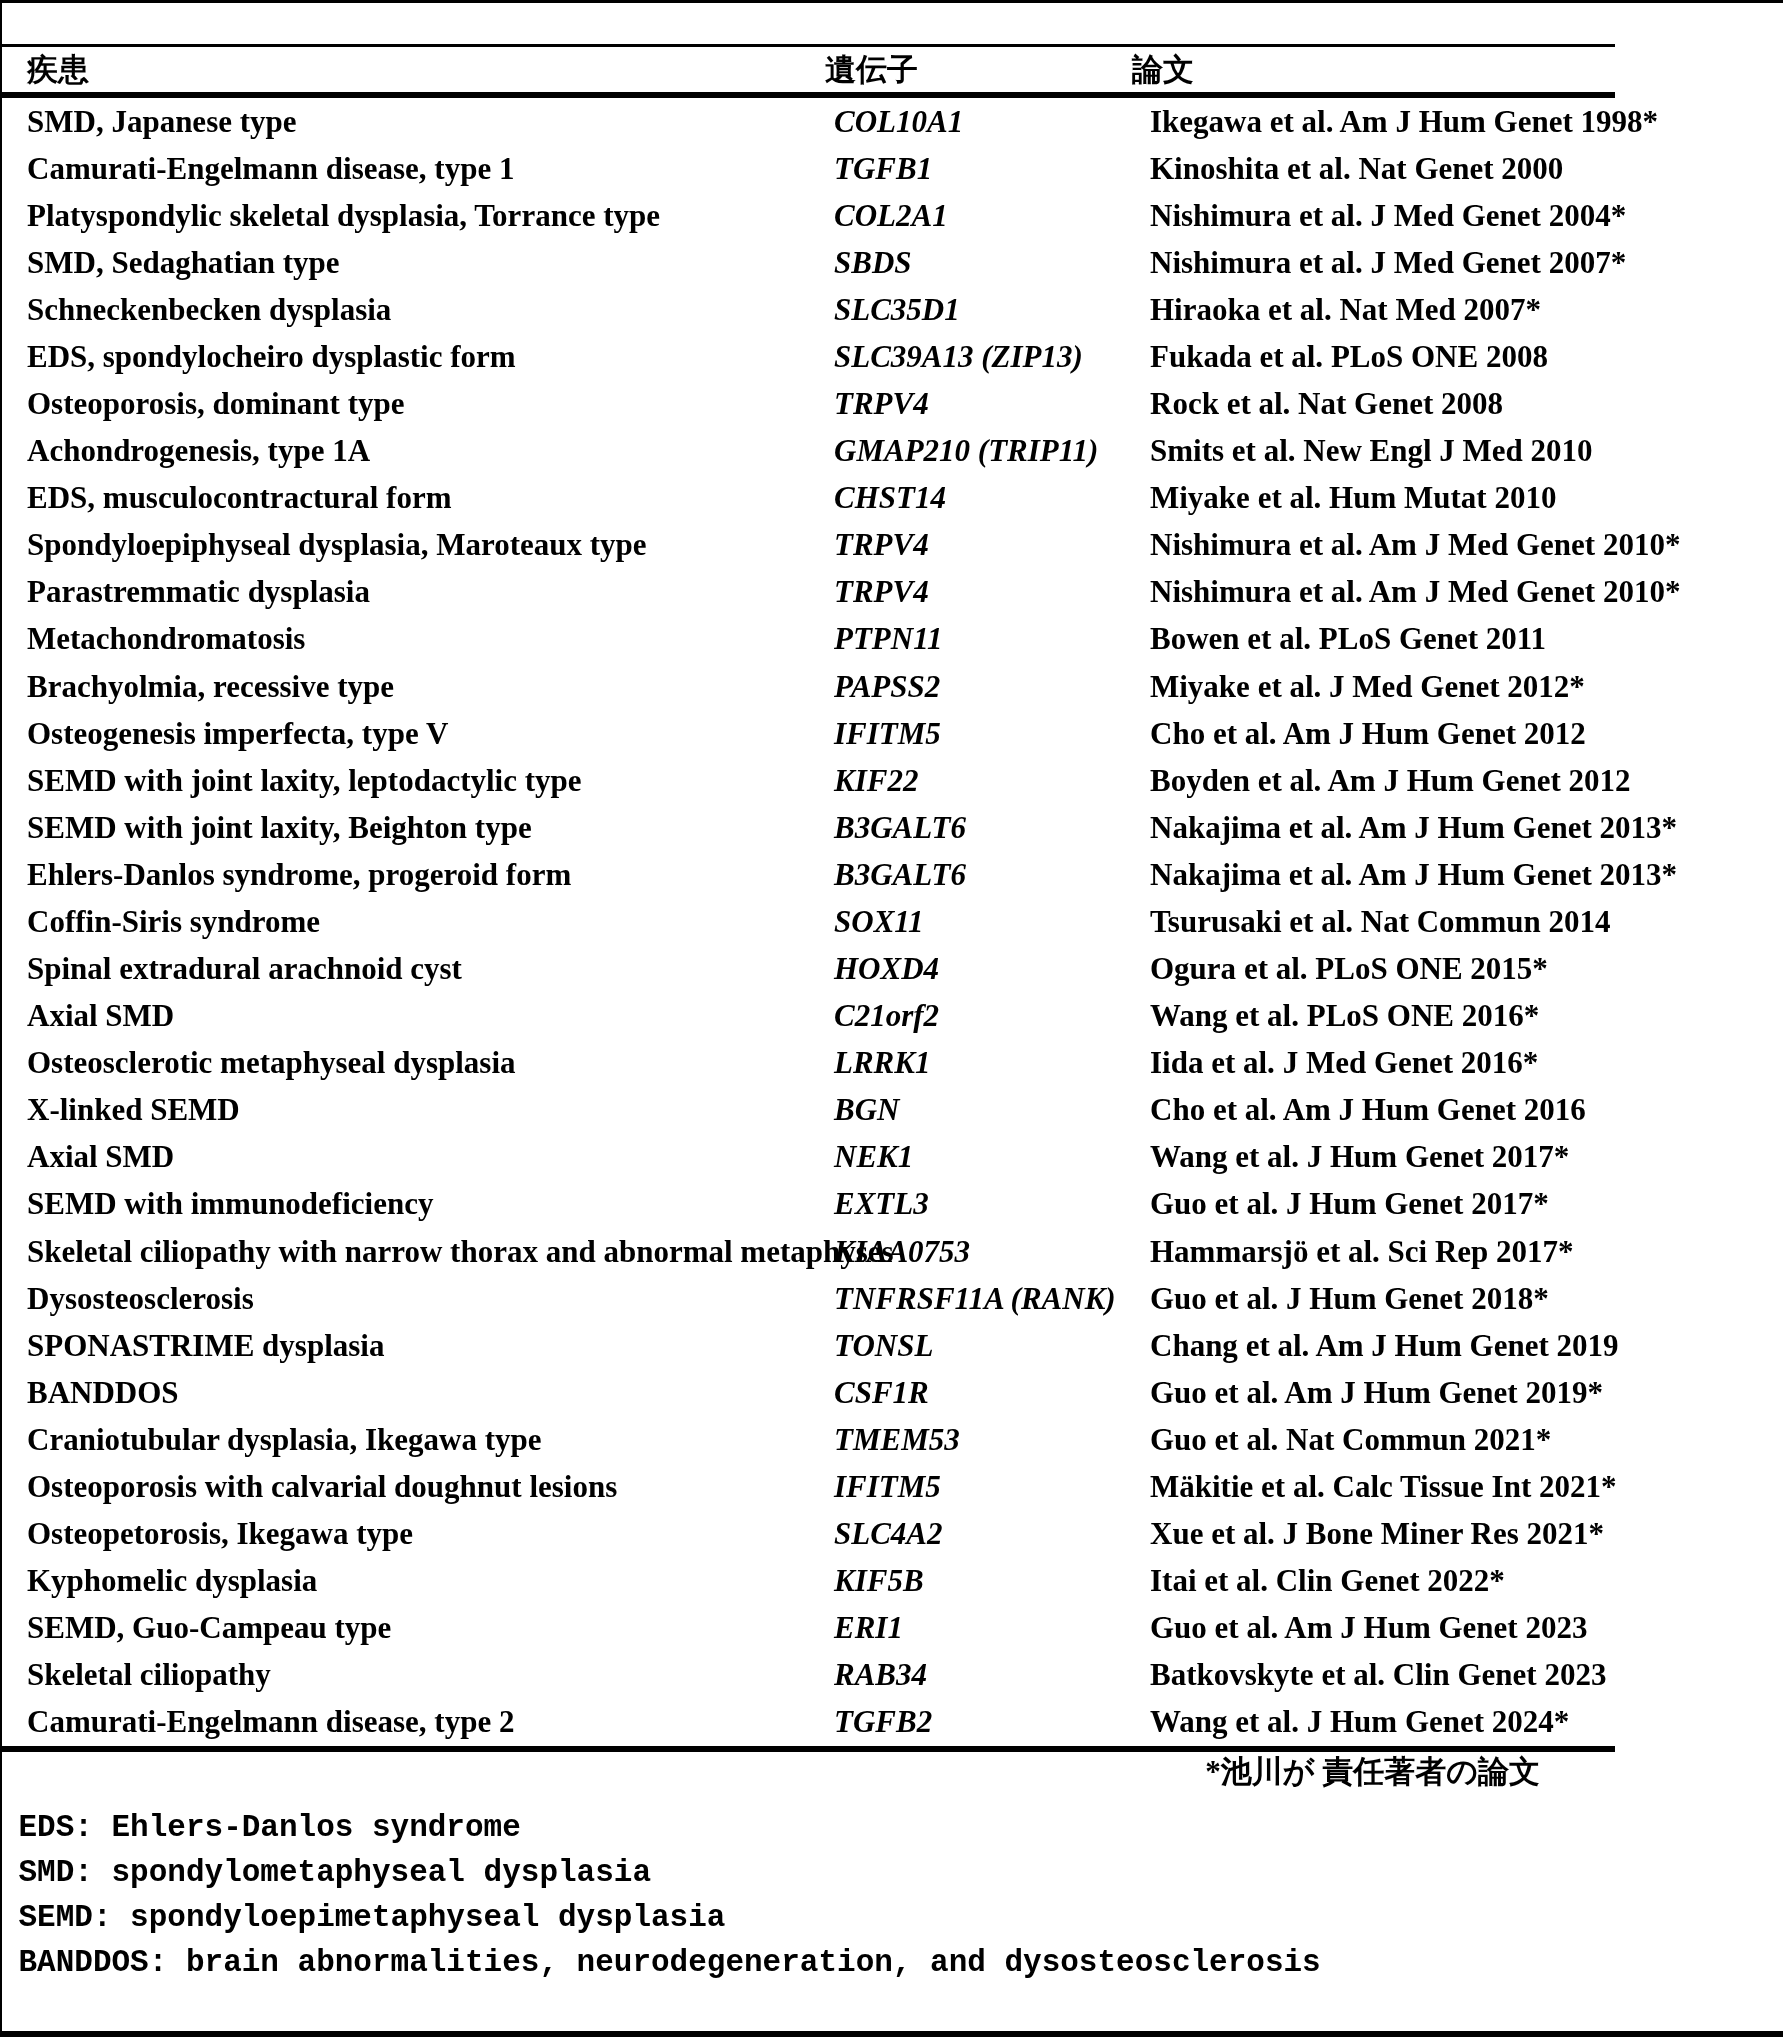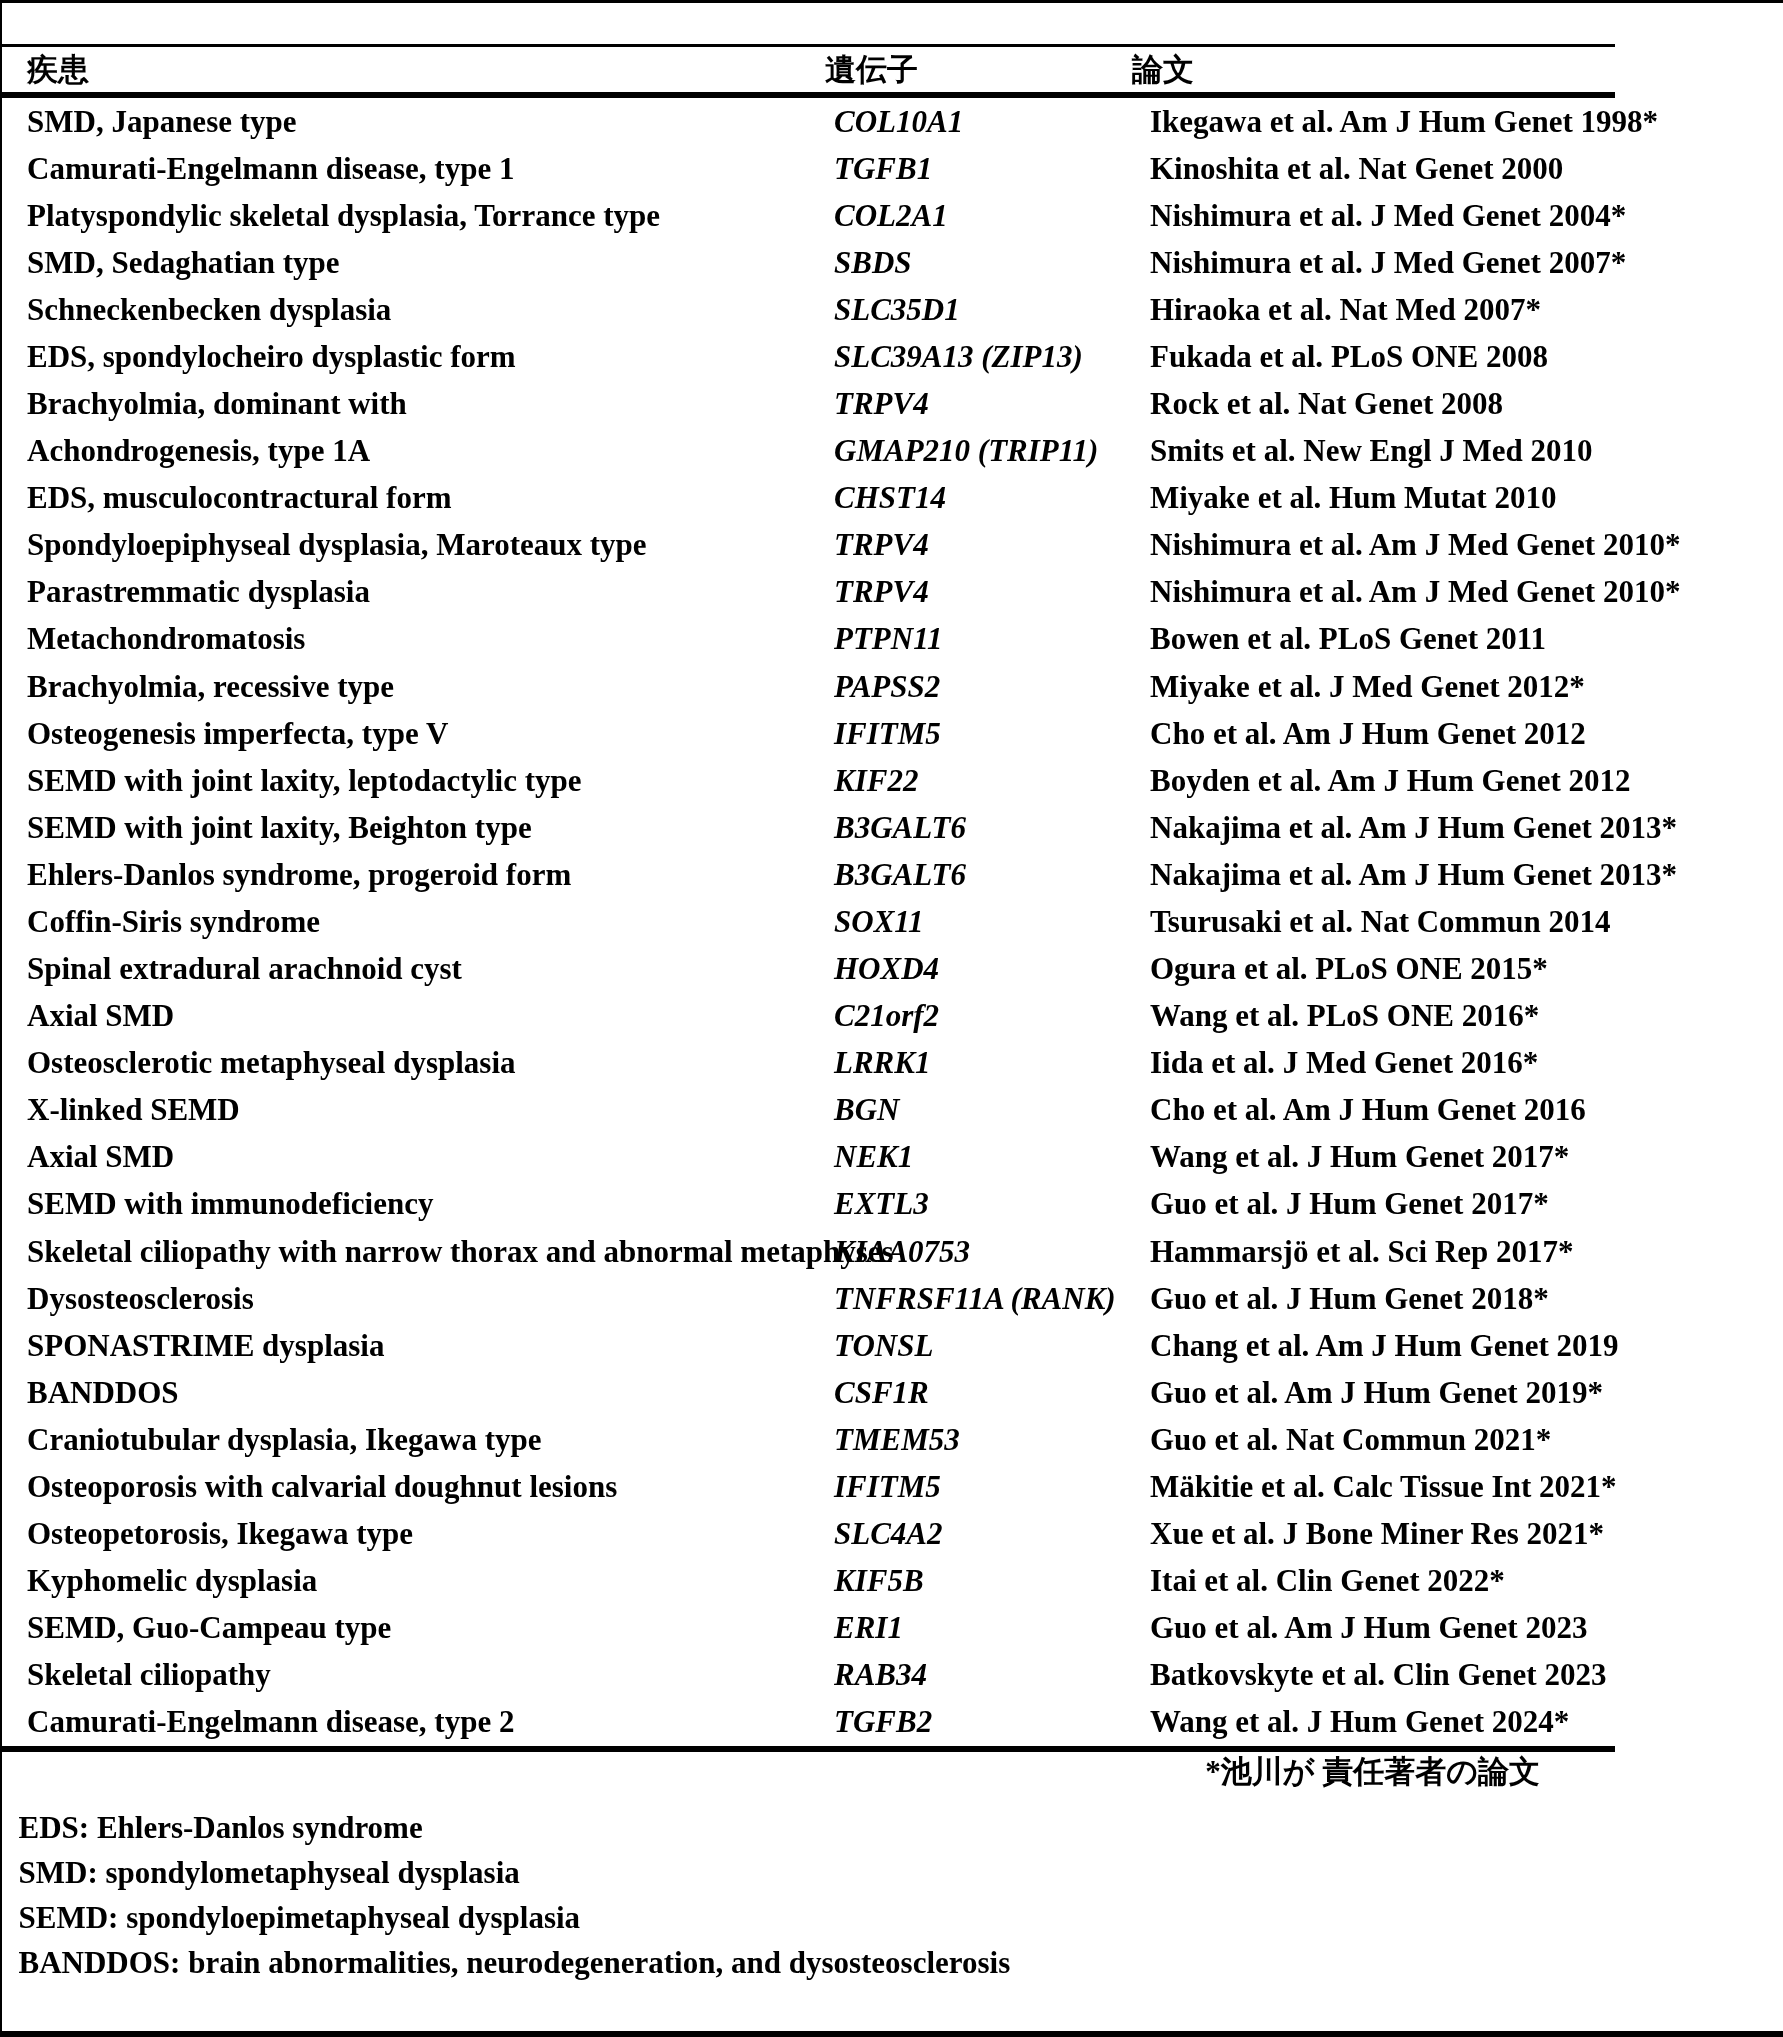--- a/index.html
+++ b/index.html
@@ -37,21 +37,21 @@
   .tbody .row{flex:1;font-size:31px;gap:9px;}
   .tbody .c2{font-style:italic;}
   .etal{}
   .note{
     height:41px;
     display:flex;align-items:center;justify-content:flex-end;
     padding-right:244px;
     font-family:Liberation Serif, serif;
     font-size:31px;
   }
-  .footnotes{margin-top:12.4px;padding-left:16.5px;}
+  .footnotes{margin-top:12.4px;padding-left:16.5px;font-family:Liberation Mono, monospace;}
   .footnote-line{height:45px;display:flex;align-items:center;font-size:31px;}
 </style>
 </head>
 <body>
 
 <div class="sheet">
   <div class="caption-band"></div>
   <div class="rule rule-thin"></div>
   <div class="row hdr">
     <div class="c1">疾患</div>
@@ -91,21 +91,21 @@
     <div class="c3"><span class="auth">Hiraoka</span> <span class="etal">et al.</span> <span class="rest">Nat Med 2007*</span></div>
   </div>
 
   <div class="row">
     <div class="c1">EDS, spondylocheiro dysplastic form</div>
     <div class="c2">SLC39A13 (ZIP13)</div>
     <div class="c3"><span class="auth">Fukada</span> <span class="etal">et al.</span> <span class="rest">PLoS ONE 2008</span></div>
   </div>
 
   <div class="row">
-    <div class="c1">Brachyolmia, dominant with</div>
+    <div class="c1">Osteoporosis, dominant type</div>
     <div class="c2">TRPV4</div>
     <div class="c3"><span class="auth">Rock</span> <span class="etal">et al.</span> <span class="rest">Nat Genet 2008</span></div>
   </div>
 
   <div class="row">
     <div class="c1">Achondrogenesis, type 1A</div>
     <div class="c2">GMAP210 (TRIP11)</div>
     <div class="c3"><span class="auth">Smits</span> <span class="etal">et al.</span> <span class="rest">New Engl J Med 2010</span></div>
   </div>
 

